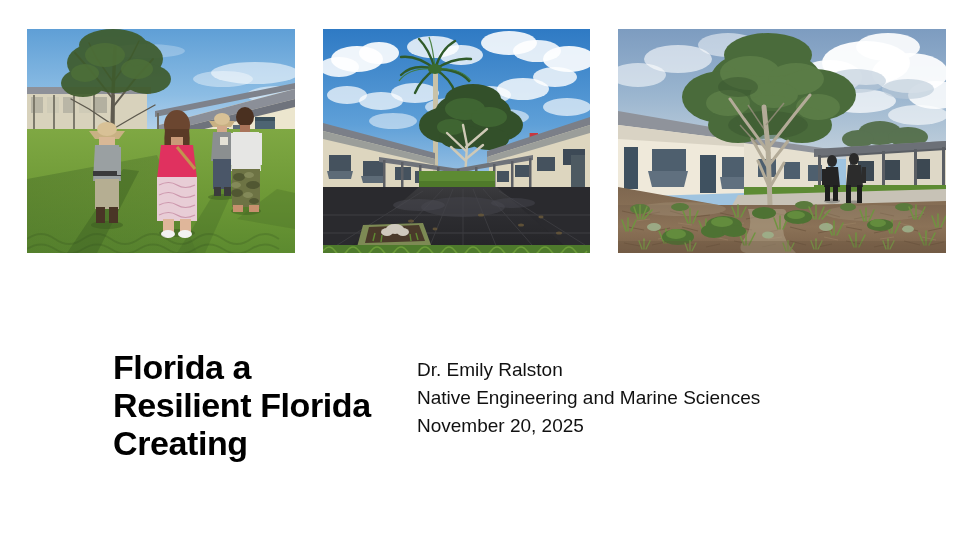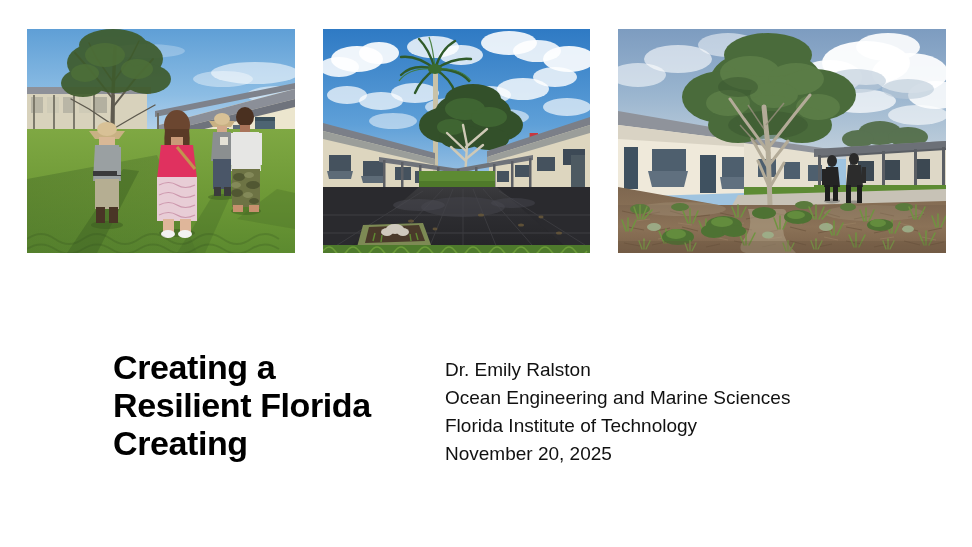--- a/index.html
+++ b/index.html
@@ -45,21 +45,20 @@
     color: #000000;
     letter-spacing: -0.4px;
     white-space: nowrap;
   }
 
   .byline-block {
     position: absolute;
     left: 417px;
     top: 356px;
     width: 430px;
-    margin-left: 28px;
   }
   .byline-line {
     font-size: 19px;
     font-weight: normal;
     line-height: 28px;
     color: #111111;
     white-space: nowrap;
   }
 </style>
 </head>
@@ -683,25 +682,24 @@
           <path d="M196 220 l-3 -8 M198 220 l0 -10 M200 220 l4 -8"></path>
           <path d="M268 220 l-3 -8 M270 220 l0 -10 M272 220 l4 -8"></path>
         </g>
       </g>
 
       <rect x="0" y="212" width="328" height="12" fill="#5e4a37" opacity="0.25"></rect>
     </svg>
   </div>
 
   <div class="title-block">
-    <div class="title-line">Creating a</div>
+    <div class="title-line">Florida a</div>
     <div class="title-line">Resilient Florida</div>
     <div class="title-line">Creating</div>
   </div>
 
   <div class="byline-block">
     <div class="byline-line">Dr. Emily Ralston</div>
-    <div class="byline-line">Ocean Engineering and Marine Sciences</div>
-    <div class="byline-line">Florida Institute of Technology</div>
+    <div class="byline-line">Native Engineering and Marine Sciences</div>
     <div class="byline-line">November 20, 2025</div>
   </div>
 
 </div>
 
 </body></html>

